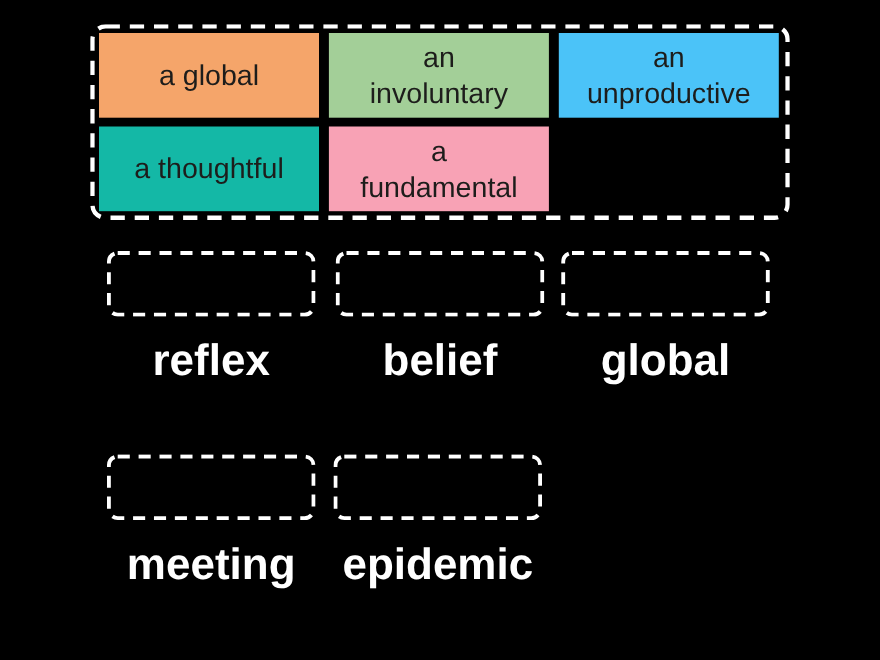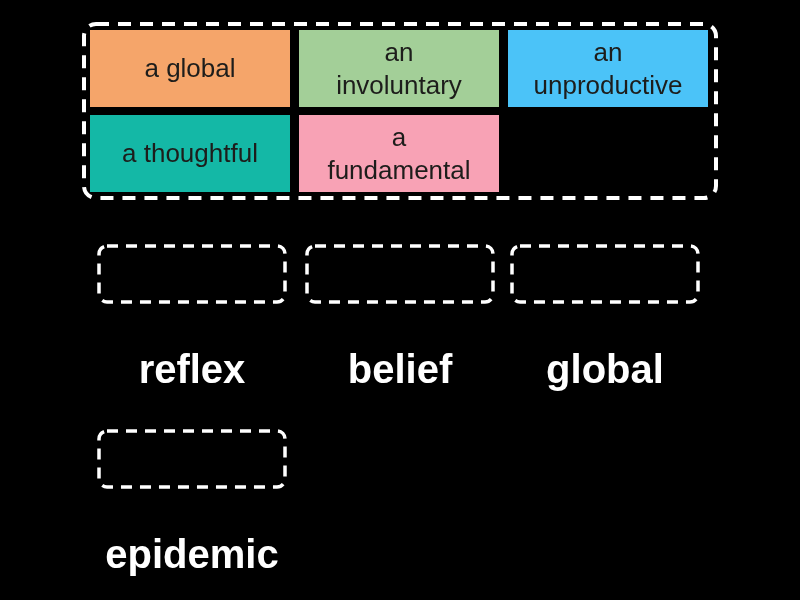--- a/index.html
+++ b/index.html
@@ -54,26 +54,25 @@
 
   
   .targets-row {
     position: absolute;
   }
   .row-1 { left: 97px; top: 228px; width: 610px; height: 140px; }
   .row-2 { left: 97px; top: 413px; width: 410px; height: 140px; }
 
   .target-group {
     position: absolute;
-    top: 16px;
+    top: 0;
     width: 190px;
     display: flex;
     flex-direction: column;
     align-items: center;
-    gap: 25px;
   }
   .row-1 .target-group:nth-child(1) { left: 0; }
   .row-1 .target-group:nth-child(2) { left: 208px; }
   .row-1 .target-group:nth-child(3) { left: 413px; }
   .row-2 .target-group:nth-child(1) { left: 0; }
   .row-2 .target-group:nth-child(2) { left: 206px; }
 
   .slot {
     position: relative;
     width: 190px;
@@ -135,17 +134,25 @@
     </div>
   </div>
 
   <div class="targets-row row-2">
     <div class="target-group">
       <div class="slot">
         <svg class="dash-svg" viewBox="0 0 190 60" width="190" height="60">
           <rect x="2" y="2" width="186" height="56" rx="8" fill="none" stroke="#ffffff" stroke-width="3.5" stroke-dasharray="11 8"></rect>
         </svg>
       </div>
+      <div class="slot-label">meeting</div>
+    </div>
+    <div class="target-group">
+      <div class="slot">
+        <svg class="dash-svg" viewBox="0 0 190 60" width="190" height="60">
+          <rect x="2" y="2" width="186" height="56" rx="8" fill="none" stroke="#ffffff" stroke-width="3.5" stroke-dasharray="11 8"></rect>
+        </svg>
+      </div>
       <div class="slot-label">epidemic</div>
     </div>
   </div>
 
 </div>
 
 </body></html>

